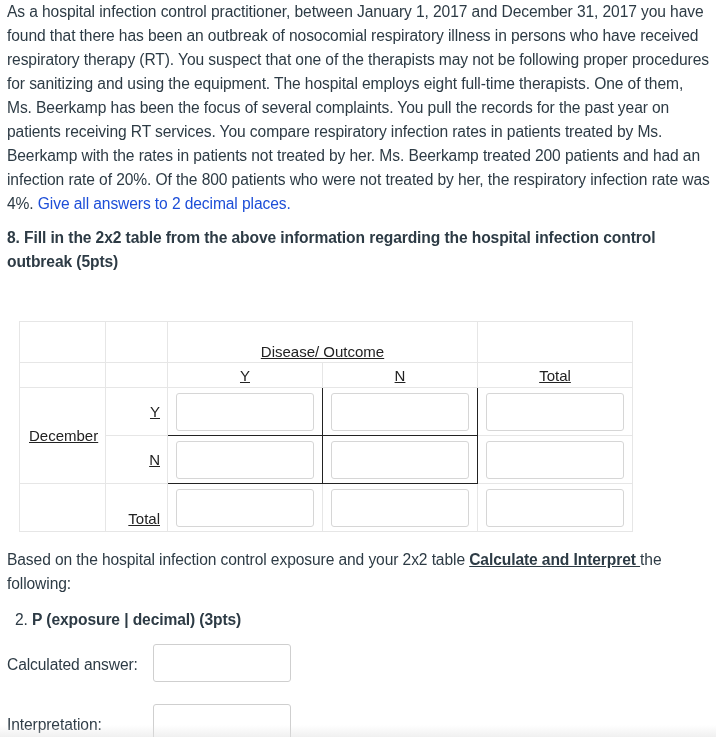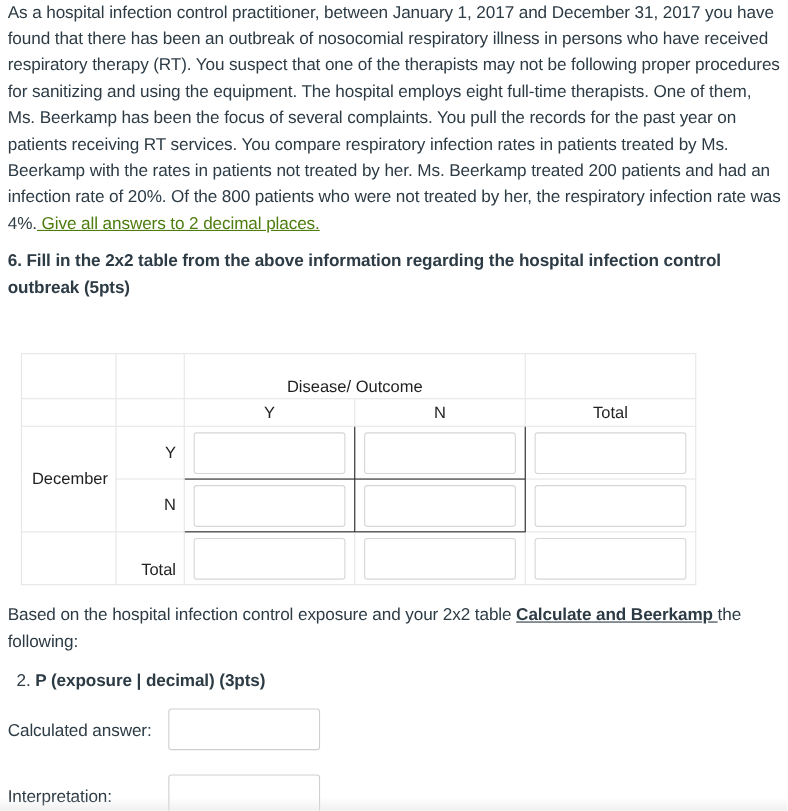--- a/index.html
+++ b/index.html
@@ -4,31 +4,31 @@
 <style>
   html, body { margin: 0; padding: 0; background: #ffffff; }
   body {
     width: 716px; height: 737px; overflow: hidden; position: relative;
     font-family: "Liberation Sans", sans-serif; color: #2d3b45;
   }
   .intro {
     position: absolute; left: 7px; top: 0px; width: 705px;
     font-size: 15.6px; line-height: 24px; margin: 0; letter-spacing: -0.1px;
   }
-  .intro .dark { color: #4d7c0f; text-decoration: underline; }
+  .intro .dark { color: #1d4ed8; }
   .q1 {
     position: absolute; left: 7px; top: 226px; width: 700px;
     font-size: 15.6px; line-height: 24px; font-weight: bold; margin: 0; letter-spacing: -0.1px;
   }
   table.ct {
     position: absolute; left: 19px; top: 321px;
     border-collapse: collapse; font-family: "Liberation Sans", sans-serif;
     font-size: 15px; color: #222;
   }
-  table.ct td { border: 1px solid #e6e6e6; padding: 0; }
+  table.ct td { border: 1px solid #e6e6e6; padding: 0; text-decoration: underline; }
   table.ct td.thick { border: 1.5px solid #222; }
   .c1 { width: 85px; }
   .c2 { width: 61px; }
   .c3 { width: 154px; }
   .c4 { width: 154px; }
   .c5 { width: 154px; }
   .r1 { height: 41px; }
   .r2 { height: 25px; }
   .r3, .r4, .r5 { height: 48px; }
   .cellbox {
@@ -61,21 +61,21 @@
   .fade {
     position: absolute; left: 0; right: 0; bottom: 0; height: 12px;
     background: linear-gradient(to bottom, rgba(240,240,240,0), rgba(225,225,225,0.5));
   }
 </style>
 </head>
 <body>
 
 <p class="intro"><span>As a hospital infection control practitioner, between January 1, 2017 and December 31, 2017 you have found that there has been an outbreak of nosocomial respiratory illness in persons who have received respiratory therapy (RT). You suspect that one of the therapists may not be following proper procedures for sanitizing and using the equipment. The hospital employs eight full-time therapists. One of them, Ms. Beerkamp has been the focus of several complaints. You pull the records for the past year on patients receiving RT services. You compare respiratory infection rates in patients treated by Ms. Beerkamp with the rates in patients not treated by her. Ms. Beerkamp treated 200 patients and had an infection rate of 20%. Of the 800 patients who were not treated by her, the respiratory infection rate was 4%.</span><span class="dark"> Give all answers to 2 decimal places.</span></p>
 
-<p class="q1">6. Fill in the 2x2 table from the above information regarding the hospital infection control outbreak (5pts)</p>
+<p class="q1">8. Fill in the 2x2 table from the above information regarding the hospital infection control outbreak (5pts)</p>
 
 <table class="ct">
   <tbody>
       <tr class="r1">
     <td class="c1"></td>
     <td class="c2"></td>
     <td class="hdr-outcome" colspan="2">Disease/ Outcome</td>
     <td class="c5"></td>
   </tr>
   <tr class="r2">
@@ -119,21 +119,21 @@
     <td>
           <input class="cellbox" type="text" value="" style="">
         </td>
     <td>
           <input class="cellbox" type="text" value="" style="">
         </td>
   </tr>
 </tbody>
   </table>
 
-<p class="para2"><span>Based on the hospital infection control exposure and your 2x2 table </span><a>Calculate and Beerkamp </a><span>the following:</span></p>
+<p class="para2"><span>Based on the hospital infection control exposure and your 2x2 table </span><a>Calculate and Interpret </a><span>the following:</span></p>
 
 <div class="q2"><span>2. </span><b>P (exposure | decimal) (3pts)</b></div>
 
 <div class="lbl" style="top:656px;">Calculated answer:</div>
 <input class="ansbox" style="top: 644px;" type="text" value="">
 
 <div class="lbl" style="top:716px;">Interpretation:</div>
 <input class="ansbox" style="top: 704px;" type="text" value="">
 
 <div class="fade"></div>

